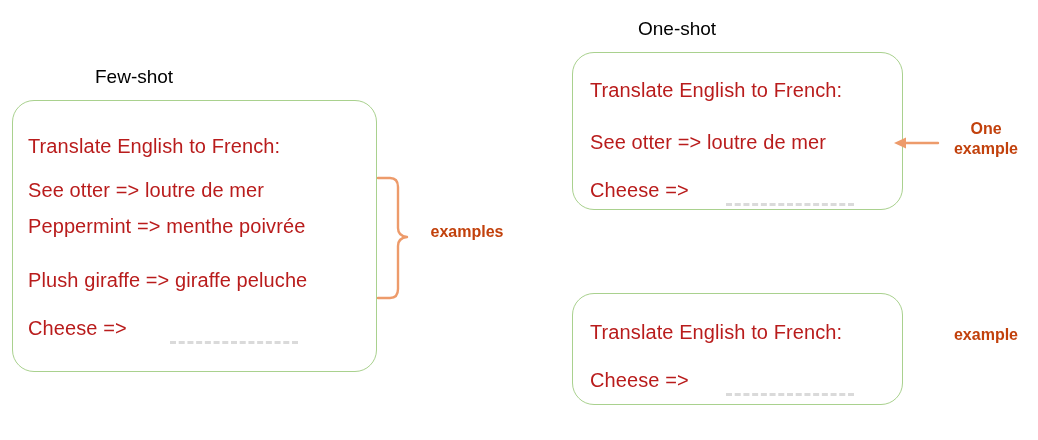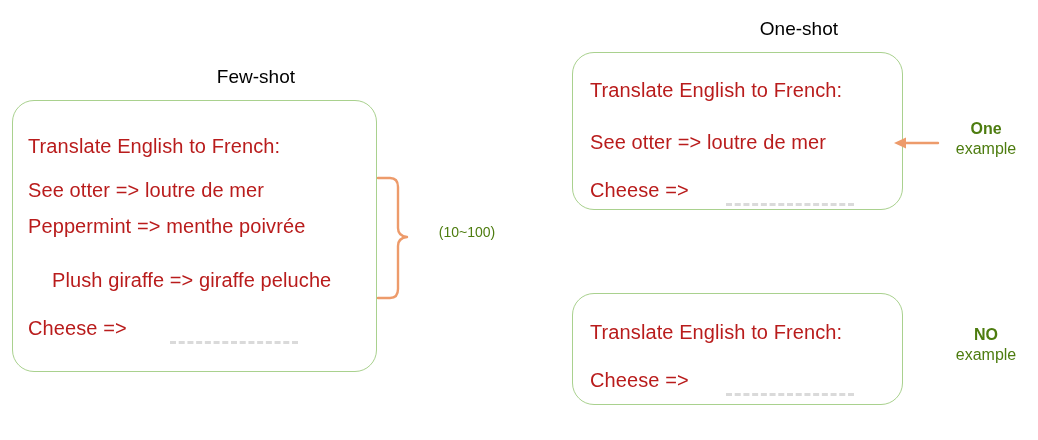--- a/index.html
+++ b/index.html
@@ -14,21 +14,21 @@
     overflow: hidden;
     font-family: "Liberation Sans", sans-serif;
     color: #000000;
     -webkit-font-smoothing: antialiased;
   }
 
   .panel { position: absolute; }
 
   .panel-title {
     position: absolute;
-    text-align: right;
+    text-align: left;
     font-size: 19px;
     line-height: 22px;
     color: #000000;
     white-space: nowrap;
   }
   .panel-title.bold { font-weight: normal; }
 
   .prompt-box {
     position: absolute;
     box-sizing: border-box;
@@ -51,31 +51,31 @@
     height: 0;
     border-top: 3px dashed #dadada;
   }
 
   
   .annot {
     position: absolute;
     text-align: center;
     font-size: 16px;
     line-height: 20px;
-    color: #4d7c0f;
+    color: #c2410c;
     white-space: nowrap;
   }
   .annot .strong {
     display: block;
     font-weight: bold;
     font-size: 16px;
   }
   .annot .sub {
     display: block;
-    font-weight: normal;
+    font-weight: bold;
     font-size: 16px;
     text-align: center;
   }
   .annot .paren {
     display: block;
     font-weight: normal;
     font-size: 14px;
   }
 
   .brace-svg, .arrow-svg {
@@ -91,32 +91,32 @@
   <div class="panel-title bold" style="left:95px; top:66px; width:200px;">Few-shot</div>
 
   <div class="prompt-box" style="left:12px; top:100px; width:365px; height:272px;"></div>
 
   <div class="prompt-line" style="left:28px; top:134px;">Translate English to French:</div>
 
   <div class="prompt-line" style="left:28px; top:178px;">See otter =&gt; loutre de mer</div>
 
   <div class="prompt-line" style="left:28px; top:214px;">Peppermint =&gt; menthe poivrée</div>
 
-  <div class="prompt-line" style="left:28px; top:268px;margin-left:24px;">Plush giraffe =&gt; giraffe peluche</div>
+  <div class="prompt-line" style="left:28px; top:268px;">Plush giraffe =&gt; giraffe peluche</div>
 
   <div class="prompt-line" style="left:28px; top:316px;">Cheese =&gt;</div>
 
   <div class="blank-dashes" style="left:170px; top:341px; width:128px;"></div>
 
   <svg class="brace-svg" style="left:376px; top:176px;" width="34" height="124" viewBox="0 0 34 124">
     <path d="M2,2 L14,2 Q22,2 22,11 L22,52 Q22,60 31,61 Q22,62 22,70 L22,113 Q22,122 14,122 L2,122" fill="none" stroke="#ED9B6B" stroke-width="2.4" stroke-linecap="round" stroke-linejoin="round"></path>
   </svg>
 
   <div class="annot" style="left:408px; top:222px; width:118px;">
-    <span class="paren">(10~100)</span>
+    <span class="sub">examples</span>
   </div>
 </div>
 
 <div class="panel">
 
   <div class="panel-title" style="left:638px; top:18px; width:200px;">One-shot</div>
 
   <div class="prompt-box" style="left:572px; top:52px; width:331px; height:158px;"></div>
 
   <div class="prompt-line" style="left:590px; top:78px;">Translate English to French:</div>
@@ -144,16 +144,15 @@
 
   <div class="prompt-box" style="left:572px; top:293px; width:331px; height:112px;"></div>
 
   <div class="prompt-line" style="left:590px; top:320px;">Translate English to French:</div>
 
   <div class="prompt-line" style="left:590px; top:368px;">Cheese =&gt;</div>
 
   <div class="blank-dashes" style="left:726px; top:393px; width:128px;"></div>
 
   <div class="annot" style="left:940px; top:325px; width:92px;">
-    <span class="strong">NO</span>
     <span class="sub">example</span>
   </div>
 </div>
 
 </body></html>

